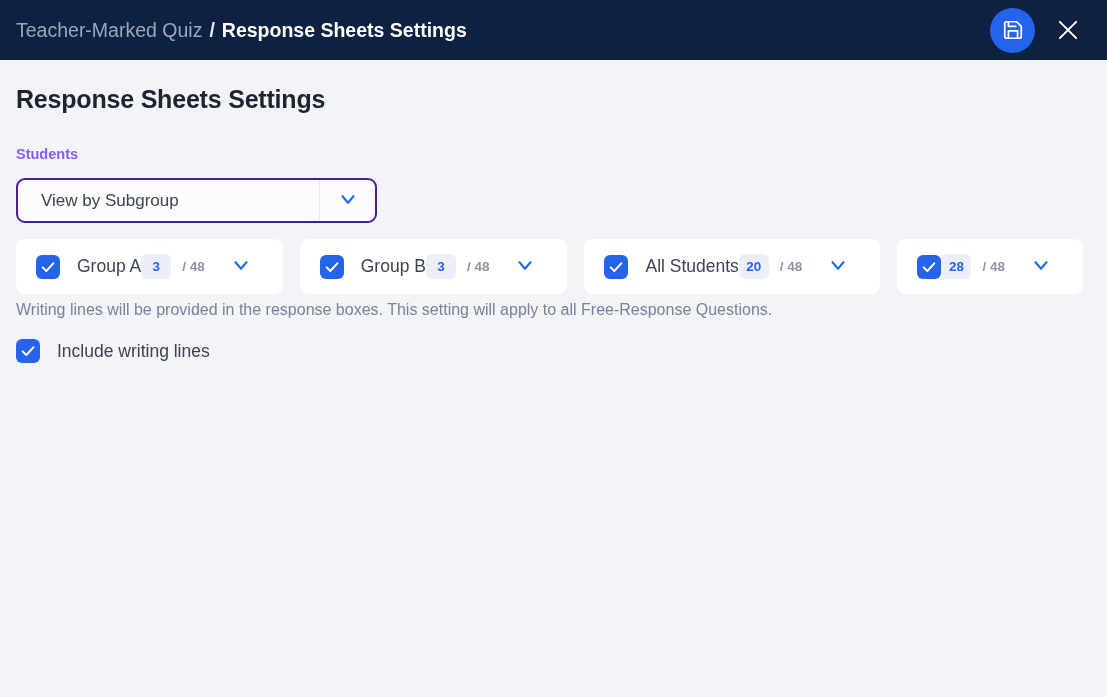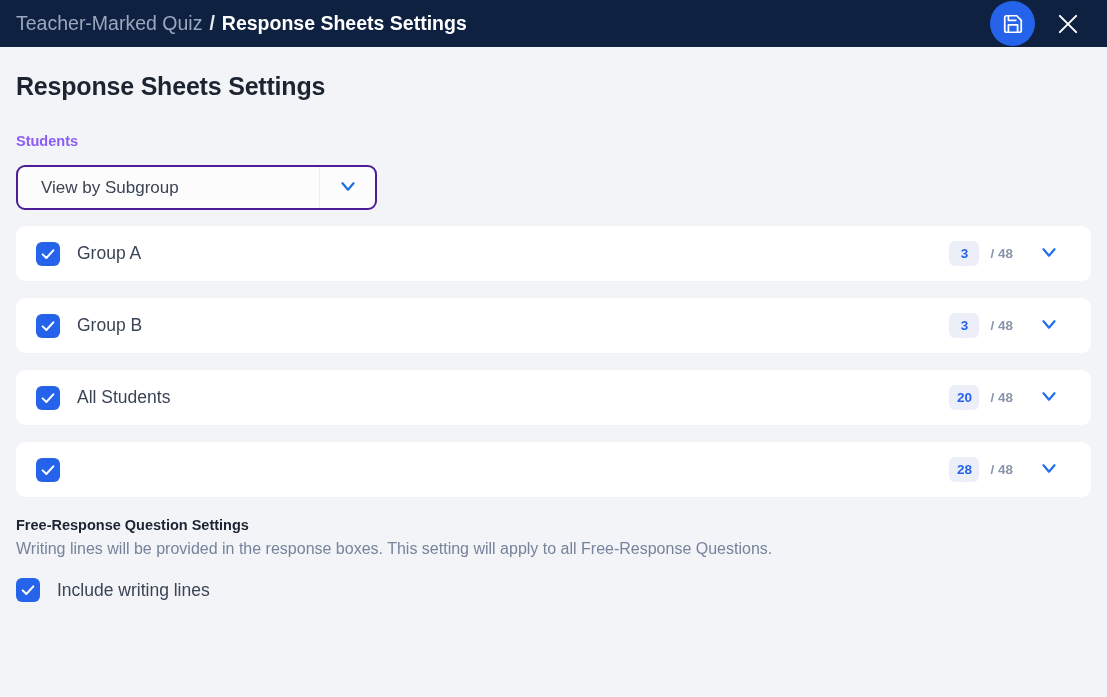--- a/index.html
+++ b/index.html
@@ -12,21 +12,21 @@
 
   body {
     font-family: "Liberation Sans", sans-serif;
     background: #f2f4f8;
     color: #1f2937;
     -webkit-font-smoothing: antialiased;
   }
 
   
   .header {
-    height: 47px;
+    height: 60px;
     background: #0f2140;
     display: flex;
     align-items: center;
     padding: 0 18px 0 16px;
     position: relative;
   }
 
   .breadcrumb {
     font-size: 19.5px;
     display: flex;
@@ -130,21 +130,21 @@
     border-left: 1px solid #e8ebf2;
     display: flex;
     align-items: center;
     justify-content: center;
   }
 
   
   .rows {
     margin-top: 16px;
     display: flex;
-    flex-direction: column;
+    flex-direction: row;
     gap: 17px;
   }
 
   .row {
     height: 55px;
     background: #ffffff;
     border-radius: 9px;
     display: flex;
     align-items: center;
     padding: 0 16px 0 20px;
@@ -368,21 +368,20 @@
             <svg width="22" height="22" viewBox="0 0 24 24" fill="none" stroke="#1f6feb" stroke-width="2.4" stroke-linecap="round" stroke-linejoin="round">
               <polyline points="6 9 12 16 18 9"></polyline>
             </svg>
           </span>
         </div>
       </div>
     </div>
 
   </div>
 
-  <div class="fr-label">Free-Response Question Settings</div>
 
   <div class="fr-desc">Writing lines will be provided in the response boxes. This setting will apply to all Free-Response Questions.</div>
 
   <div class="writing-lines-row">
     <div class="checkbox">
       <span>
         <svg width="16" height="16" viewBox="0 0 24 24" fill="none" stroke="#ffffff" stroke-width="3" stroke-linecap="round" stroke-linejoin="round">
           <polyline points="4 12.5 9.5 18 20 6.5"></polyline>
         </svg>
       </span>

